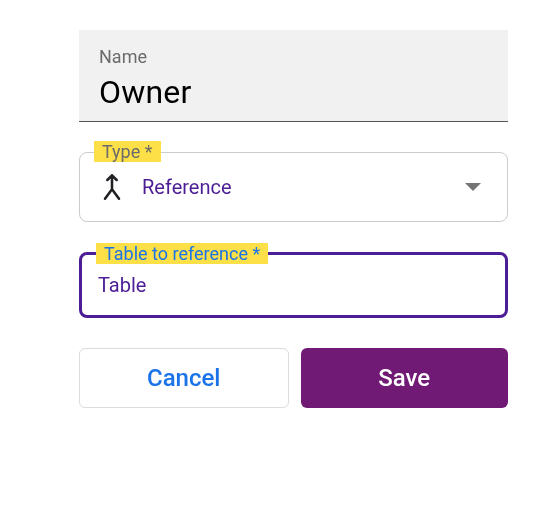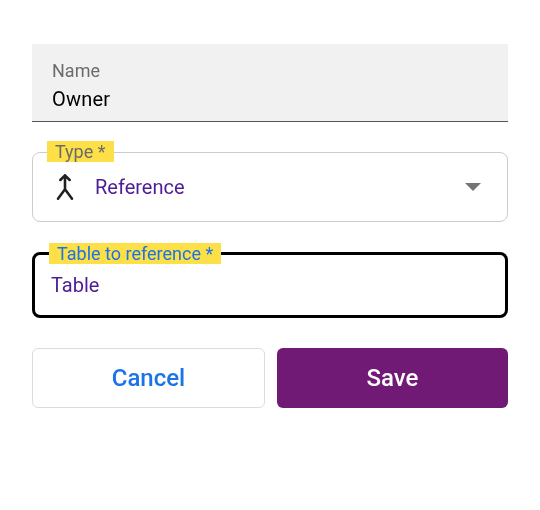--- a/index.html
+++ b/index.html
@@ -5,51 +5,52 @@
     * { box-sizing: border-box; }
     body {
       margin: 0;
       padding: 0;
       font-family: 'Google Sans', Roboto, Arial, sans-serif;
       background: #fff;
       width: 540px;
       height: 510px;
     }
     .dialog {
-      padding: 44px 32px;
+      padding: 30px 32px;
+      margin-left: 47px;
     }
     
     .name-field {
       background: #f1f1f1;
       border-bottom: 1px solid #555;
       padding: 16px 20px 10px 20px;
       margin-bottom: 30px;
     }
     .name-label {
       color: #6b6b6b;
       font-size: 18px;
       margin-bottom: 6px;
     }
     .name-value {
       color: #000;
-      font-size: 20px;
+      font-size: 32px;
       letter-spacing: 0.2px;
     }
     
     .outlined-field {
       position: relative;
       border: 1px solid #ccc;
       border-radius: 8px;
       padding: 20px 18px 20px 18px;
       margin-bottom: 30px;
       display: flex;
       align-items: center;
     }
     .outlined-field.focused {
-      border: 3px solid #000000;
+      border: 3px solid #4c1d95;
       padding: 18px 16px 18px 16px;
       justify-content: flex-end;
     }
     .outlined-label {
       position: absolute;
       top: -12px;
       left: 14px;
       background: #fde047;
       padding: 0 8px;
       font-size: 18px;

